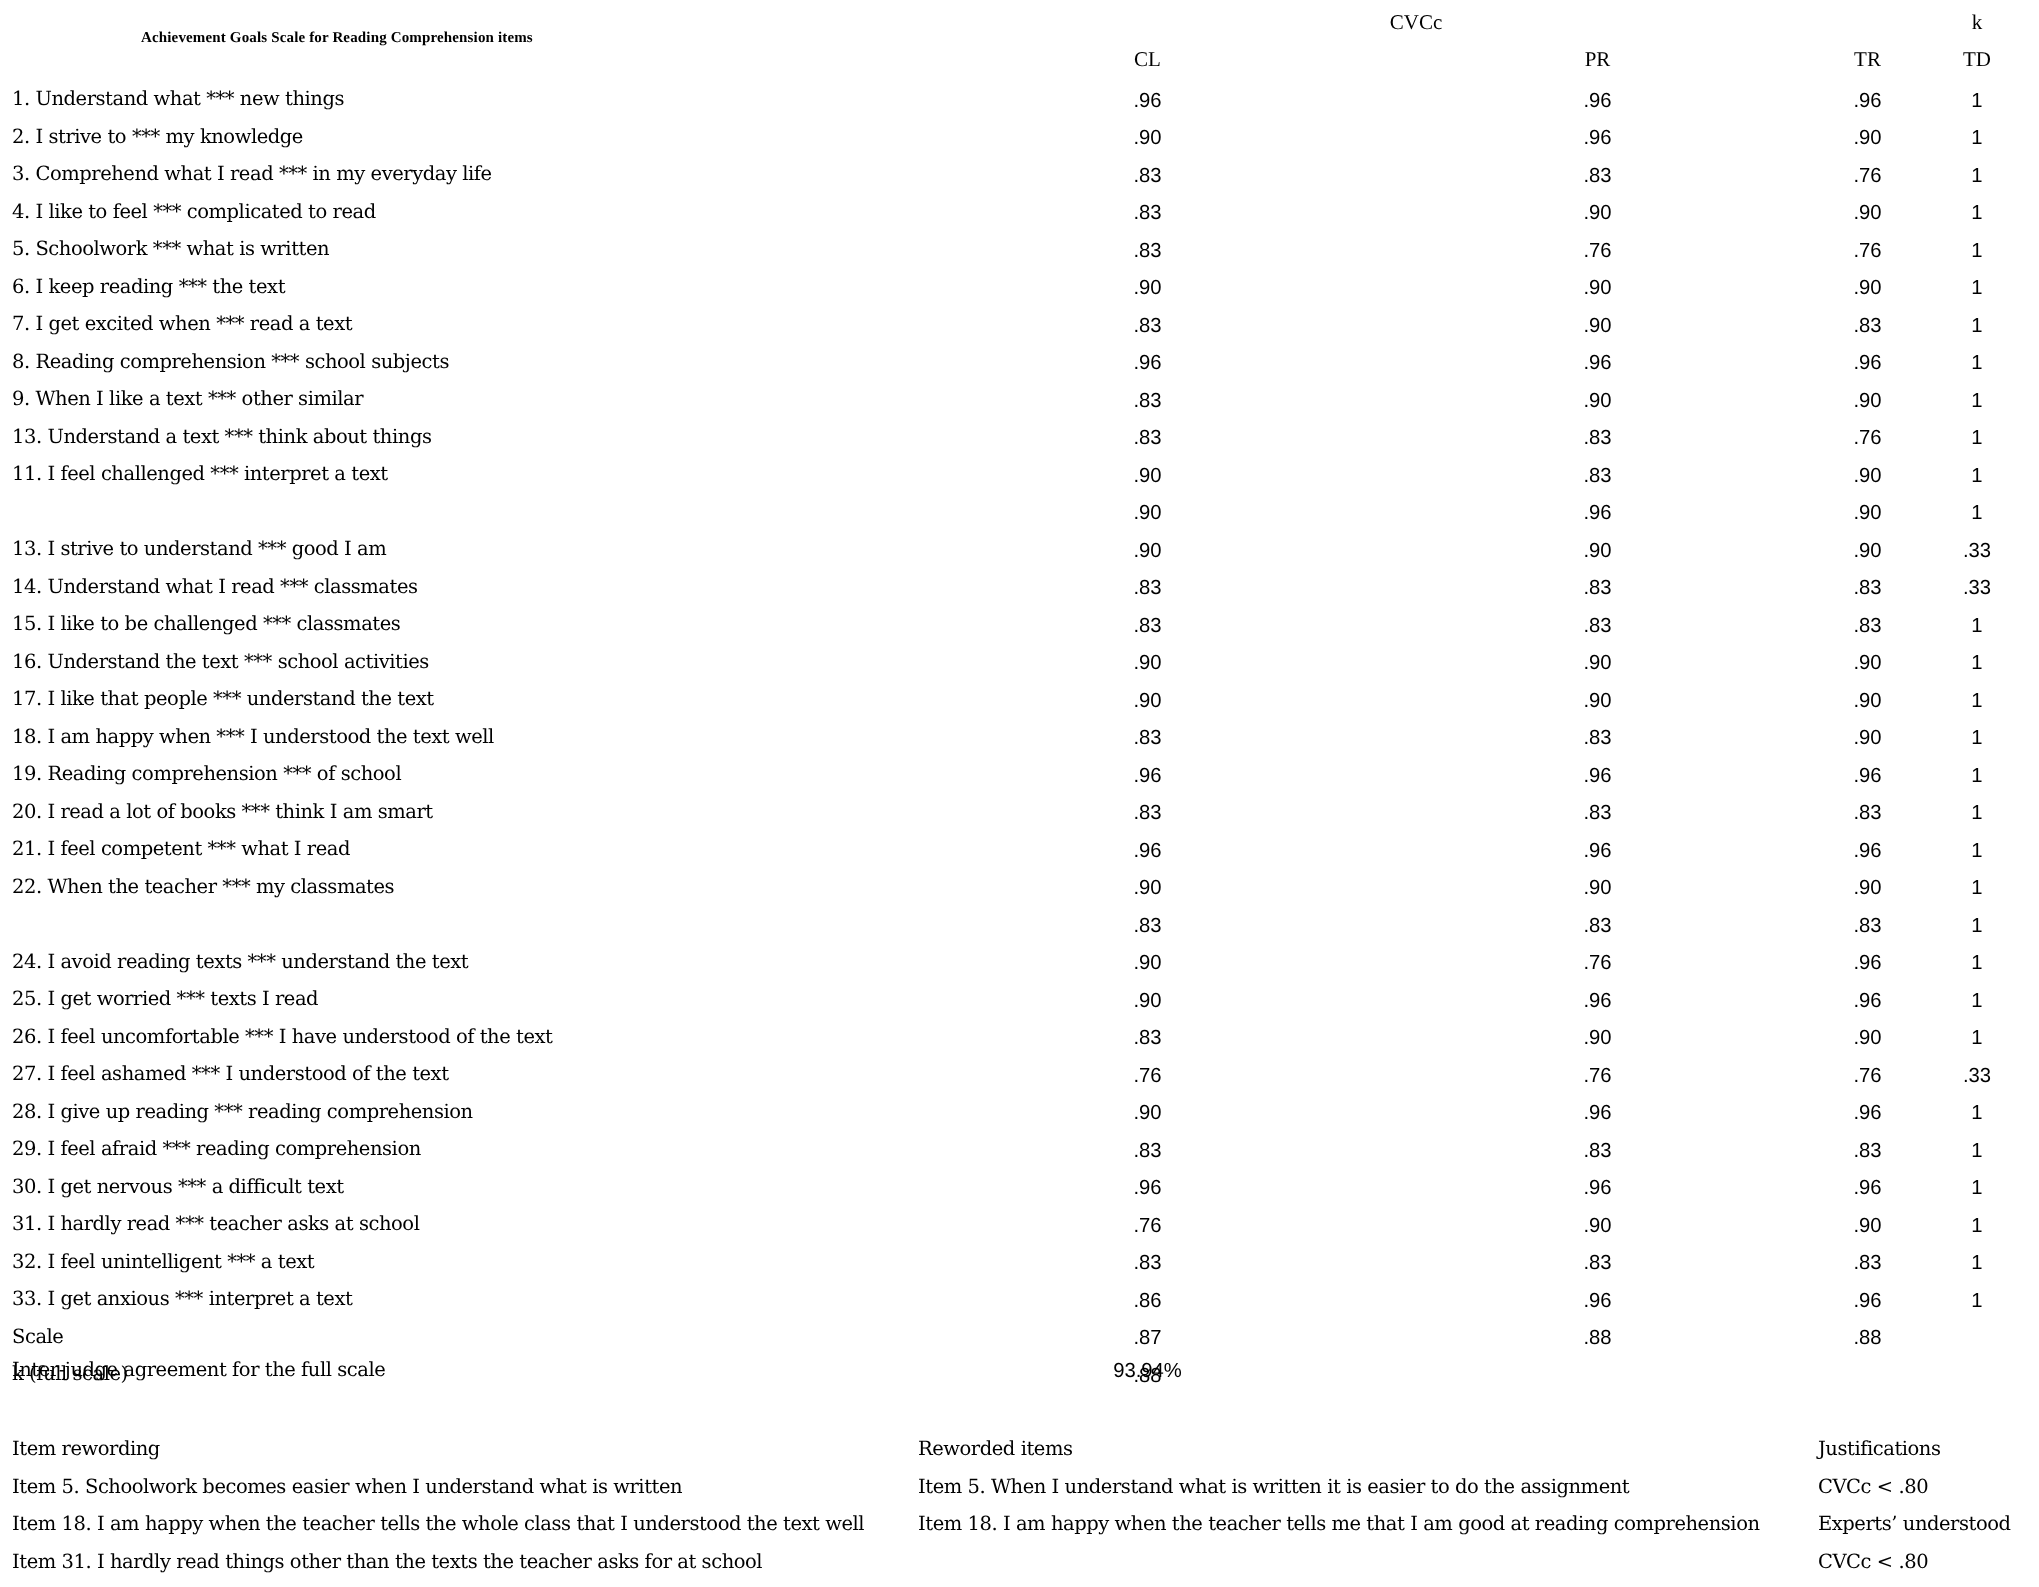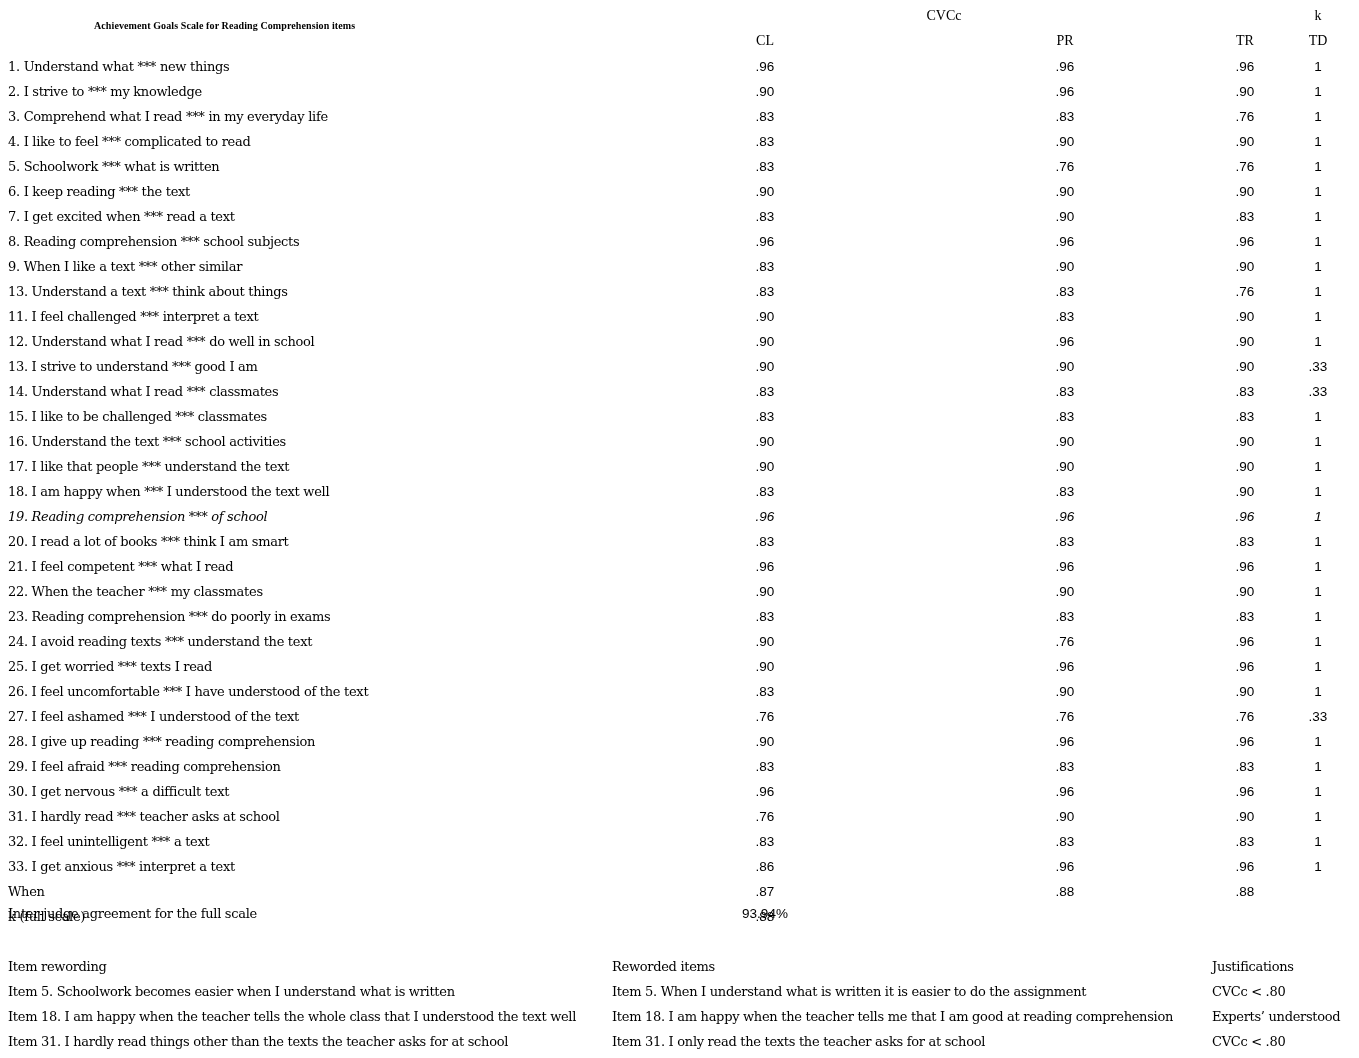--- a/index.html
+++ b/index.html
@@ -112,21 +112,20 @@
       <span class="cell num c-td">1</span>
     </div>
     <div class="row" style="top: 307px;">
       <span class="cell lbl">11. I feel challenged *** interpret a text</span>
       <span class="cell num c-cl">.90</span>
       <span class="cell num c-pr">.83</span>
       <span class="cell num c-tr">.90</span>
       <span class="cell num c-td">1</span>
     </div>
     <div class="row" style="top: 332px;">
-      <span class="cell lbl">12. Understand what I read *** do well in school</span>
       <span class="cell num c-cl">.90</span>
       <span class="cell num c-pr">.96</span>
       <span class="cell num c-tr">.90</span>
       <span class="cell num c-td">1</span>
     </div>
     <div class="row" style="top: 357px;">
       <span class="cell lbl">13. I strive to understand *** good I am</span>
       <span class="cell num c-cl">.90</span>
       <span class="cell num c-pr">.90</span>
       <span class="cell num c-tr">.90</span>
@@ -160,21 +159,21 @@
       <span class="cell num c-tr">.90</span>
       <span class="cell num c-td">1</span>
     </div>
     <div class="row" style="top: 482px;">
       <span class="cell lbl">18. I am happy when *** I understood the text well</span>
       <span class="cell num c-cl">.83</span>
       <span class="cell num c-pr">.83</span>
       <span class="cell num c-tr">.90</span>
       <span class="cell num c-td">1</span>
     </div>
-    <div class="row" style="top: 507px; font-style: italic;">
+    <div class="row" style="top: 507px;">
       <span class="cell lbl">19. Reading comprehension *** of school</span>
       <span class="cell num c-cl">.96</span>
       <span class="cell num c-pr">.96</span>
       <span class="cell num c-tr">.96</span>
       <span class="cell num c-td">1</span>
     </div>
     <div class="row" style="top: 532px;">
       <span class="cell lbl">20. I read a lot of books *** think I am smart</span>
       <span class="cell num c-cl">.83</span>
       <span class="cell num c-pr">.83</span>
@@ -189,21 +188,20 @@
       <span class="cell num c-td">1</span>
     </div>
     <div class="row" style="top: 582px;">
       <span class="cell lbl">22. When the teacher *** my classmates</span>
       <span class="cell num c-cl">.90</span>
       <span class="cell num c-pr">.90</span>
       <span class="cell num c-tr">.90</span>
       <span class="cell num c-td">1</span>
     </div>
     <div class="row" style="top: 607px;">
-      <span class="cell lbl">23. Reading comprehension *** do poorly in exams</span>
       <span class="cell num c-cl">.83</span>
       <span class="cell num c-pr">.83</span>
       <span class="cell num c-tr">.83</span>
       <span class="cell num c-td">1</span>
     </div>
     <div class="row" style="top: 632px;">
       <span class="cell lbl">24. I avoid reading texts *** understand the text</span>
       <span class="cell num c-cl">.90</span>
       <span class="cell num c-pr">.76</span>
       <span class="cell num c-tr">.96</span>
@@ -268,21 +266,21 @@
     <div class="row" style="top: 857px;">
       <span class="cell lbl">33. I get anxious *** interpret a text</span>
       <span class="cell num c-cl">.86</span>
       <span class="cell num c-pr">.96</span>
       <span class="cell num c-tr">.96</span>
       <span class="cell num c-td">1</span>
     </div>
   </div>
 
 <div class="row" style="top:882px;">
-  <span class="cell lbl">When</span>
+  <span class="cell lbl">Scale</span>
   <span class="cell num c-cl">.87</span>
   <span class="cell num c-pr">.88</span>
   <span class="cell num c-tr">.88</span>
 </div>
 <div class="row" style="top:907px;">
   <span class="cell lbl">k (full scale)</span>
   <span class="cell num c-cl">.88</span>
 </div>
 <div class="row" style="top:884px;margin-top:20px;">
   <span class="cell lbl">Inter-judge agreement for the full scale</span>
@@ -299,15 +297,14 @@
   <span class="cell rw-b">Item 5. When I understand what is written it is easier to do the assignment</span>
   <span class="cell rw-c">CVCc &lt; .80</span>
 </div>
 <div class="row" style="top:1007px;">
   <span class="cell rw-a">Item 18. I am happy when the teacher tells the whole class that I understood the text well</span>
   <span class="cell rw-b">Item 18. I am happy when the teacher tells me that I am good at reading comprehension</span>
   <span class="cell rw-c">Experts’ understood</span>
 </div>
 <div class="row" style="top:1032px;">
   <span class="cell rw-a">Item 31. I hardly read things other than the texts the teacher asks for at school</span>
-  <span class="cell rw-b">Item 31. I only read the texts the teacher asks for at school</span>
   <span class="cell rw-c">CVCc &lt; .80</span>
 </div>
 
 </body></html>

